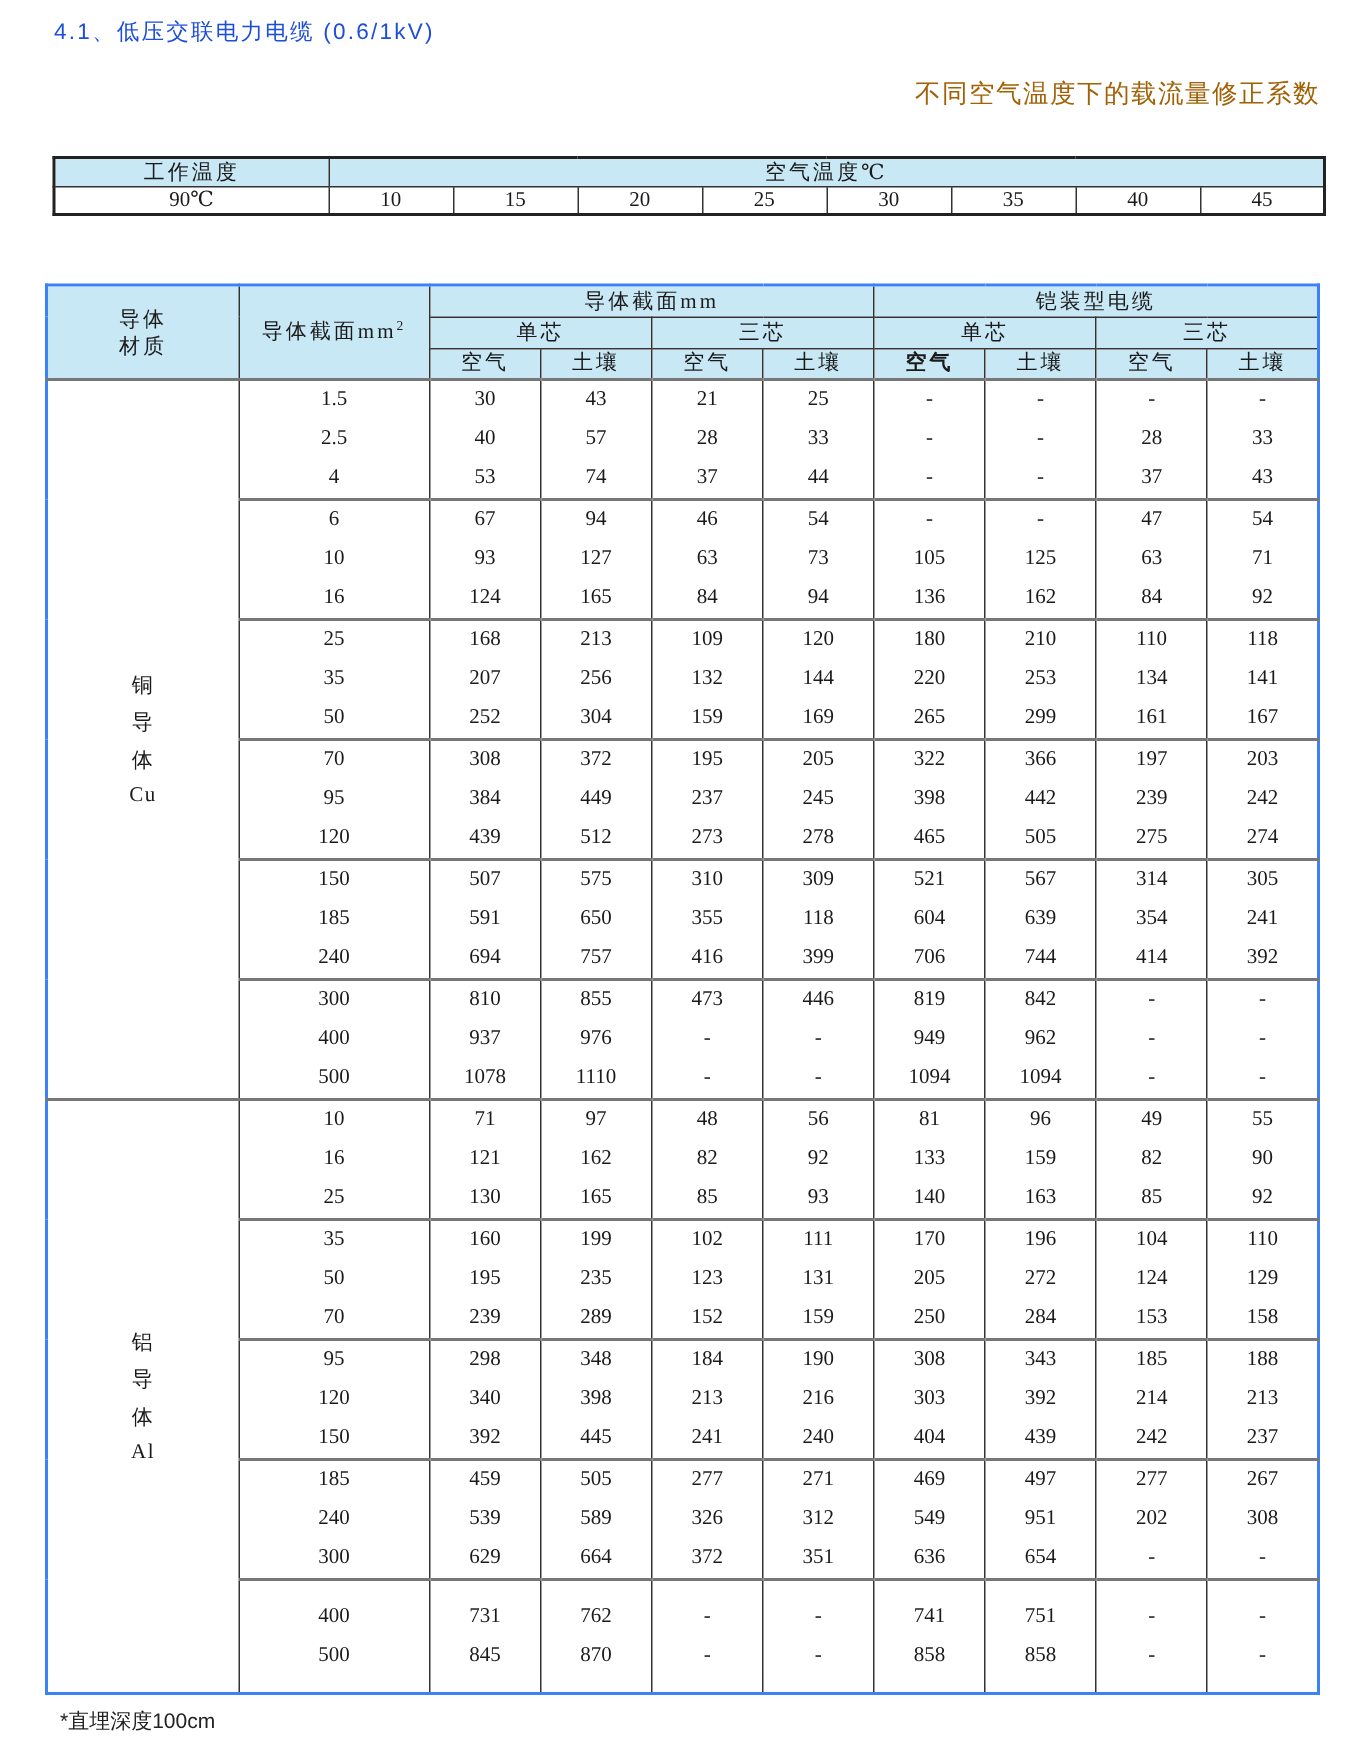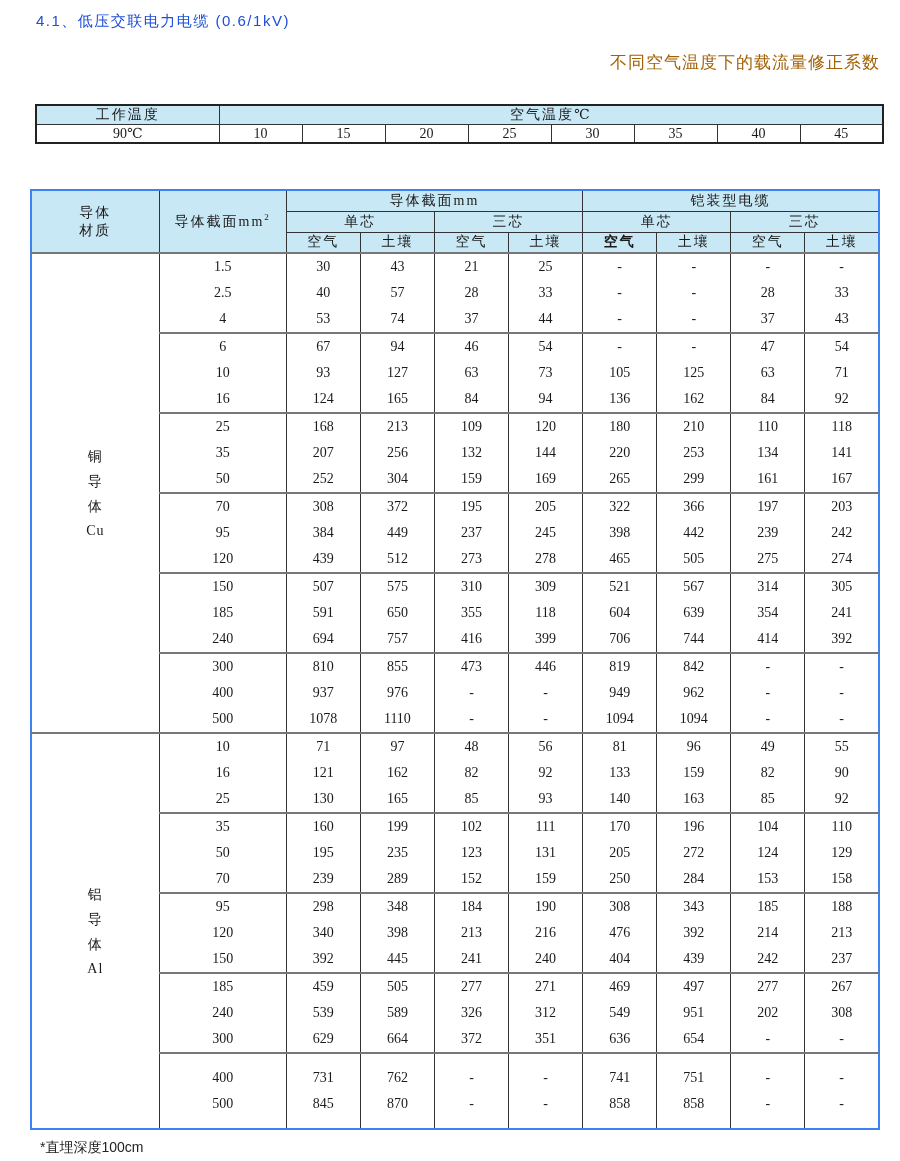--- a/index.html
+++ b/index.html
@@ -575,21 +575,21 @@
             <div>213</div>
             <div>241</div>
           </td>
           <td class="val-cell">
             <div>190</div>
             <div>216</div>
             <div>240</div>
           </td>
           <td class="val-cell">
             <div>308</div>
-            <div>476</div>
+            <div>303</div>
             <div>404</div>
           </td>
           <td class="val-cell">
             <div>343</div>
             <div>392</div>
             <div>439</div>
           </td>
           <td class="val-cell">
             <div>185</div>
             <div>214</div>

